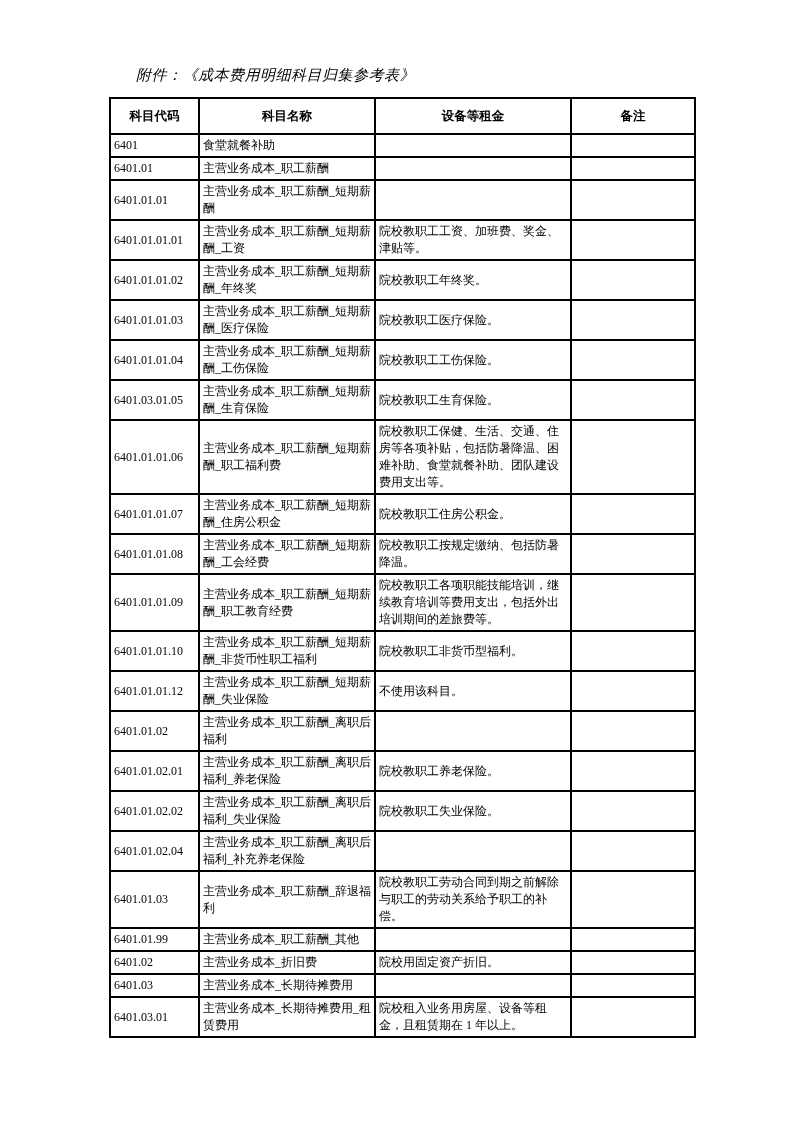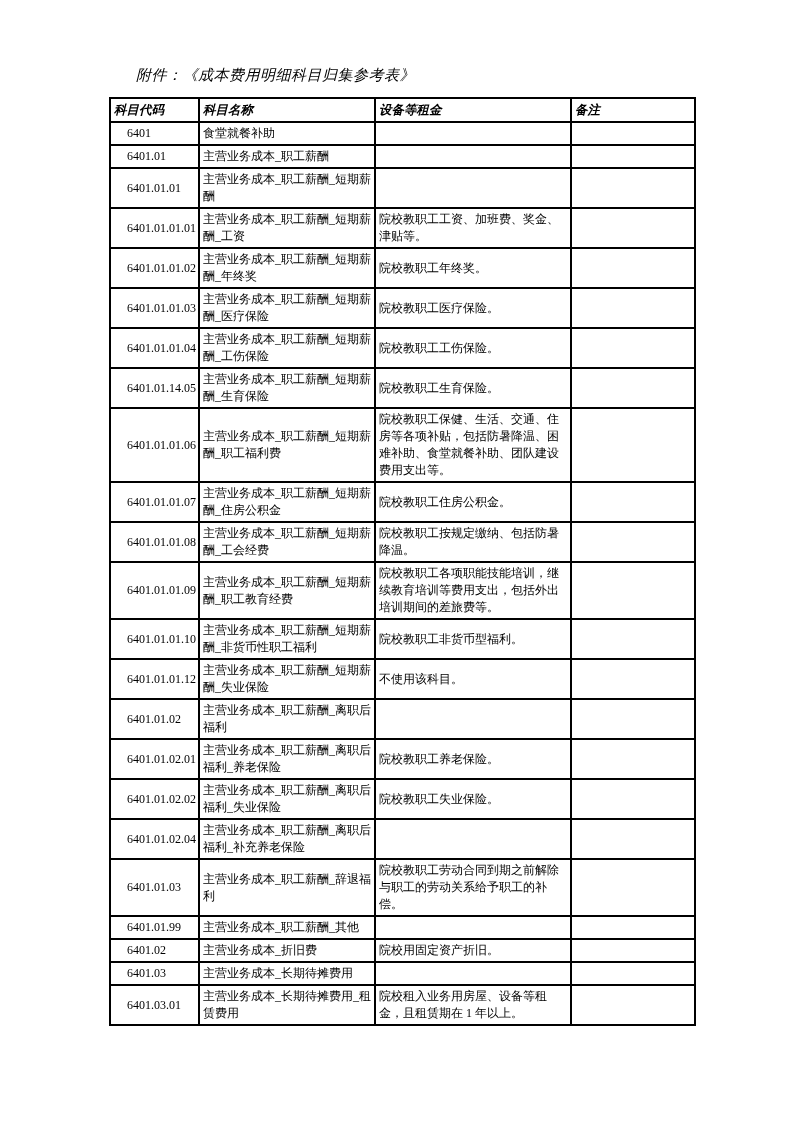--- a/index.html
+++ b/index.html
@@ -38,31 +38,30 @@
     border: 2px solid #000000;
     font-size: 12px;
     line-height: 17px;
     padding: 2px 3px;
     vertical-align: middle;
     word-break: break-all;
     overflow-wrap: break-word;
   }
   .subjects-table th {
     font-weight: bold;
-    text-align: left;
-    height: 24px;
+    text-align: center;
+    height: 36px;
     font-size: 12.5px;
-    font-style: italic;
   }
   .subjects-table td {
     text-align: left;
     height: 21px;
   }
   .subjects-table td.col-code {
-    padding-left: 16px;
+    padding-left: 3px;
     white-space: nowrap;
   }
 </style>
 </head>
 <body>
 
 <div class="page">
 
   <div class="doc-title">附件：《成本费用明细科目归集参考表》</div>
 
@@ -118,21 +117,21 @@
           <td class="col-note">院校教职工医疗保险。</td>
           <td class="col-remark"></td>
         </tr>
         <tr>
           <td class="col-code">6401.01.01.04</td>
           <td class="col-name">主营业务成本_职工薪酬_短期薪酬_工伤保险</td>
           <td class="col-note">院校教职工工伤保险。</td>
           <td class="col-remark"></td>
         </tr>
         <tr>
-          <td class="col-code">6401.01.14.05</td>
+          <td class="col-code">6401.03.01.05</td>
           <td class="col-name">主营业务成本_职工薪酬_短期薪酬_生育保险</td>
           <td class="col-note">院校教职工生育保险。</td>
           <td class="col-remark"></td>
         </tr>
         <tr>
           <td class="col-code">6401.01.01.06</td>
           <td class="col-name">主营业务成本_职工薪酬_短期薪酬_职工福利费</td>
           <td class="col-note">院校教职工保健、生活、交通、住房等各项补贴，包括防暑降温、困难补助、食堂就餐补助、团队建设费用支出等。</td>
           <td class="col-remark"></td>
         </tr>

